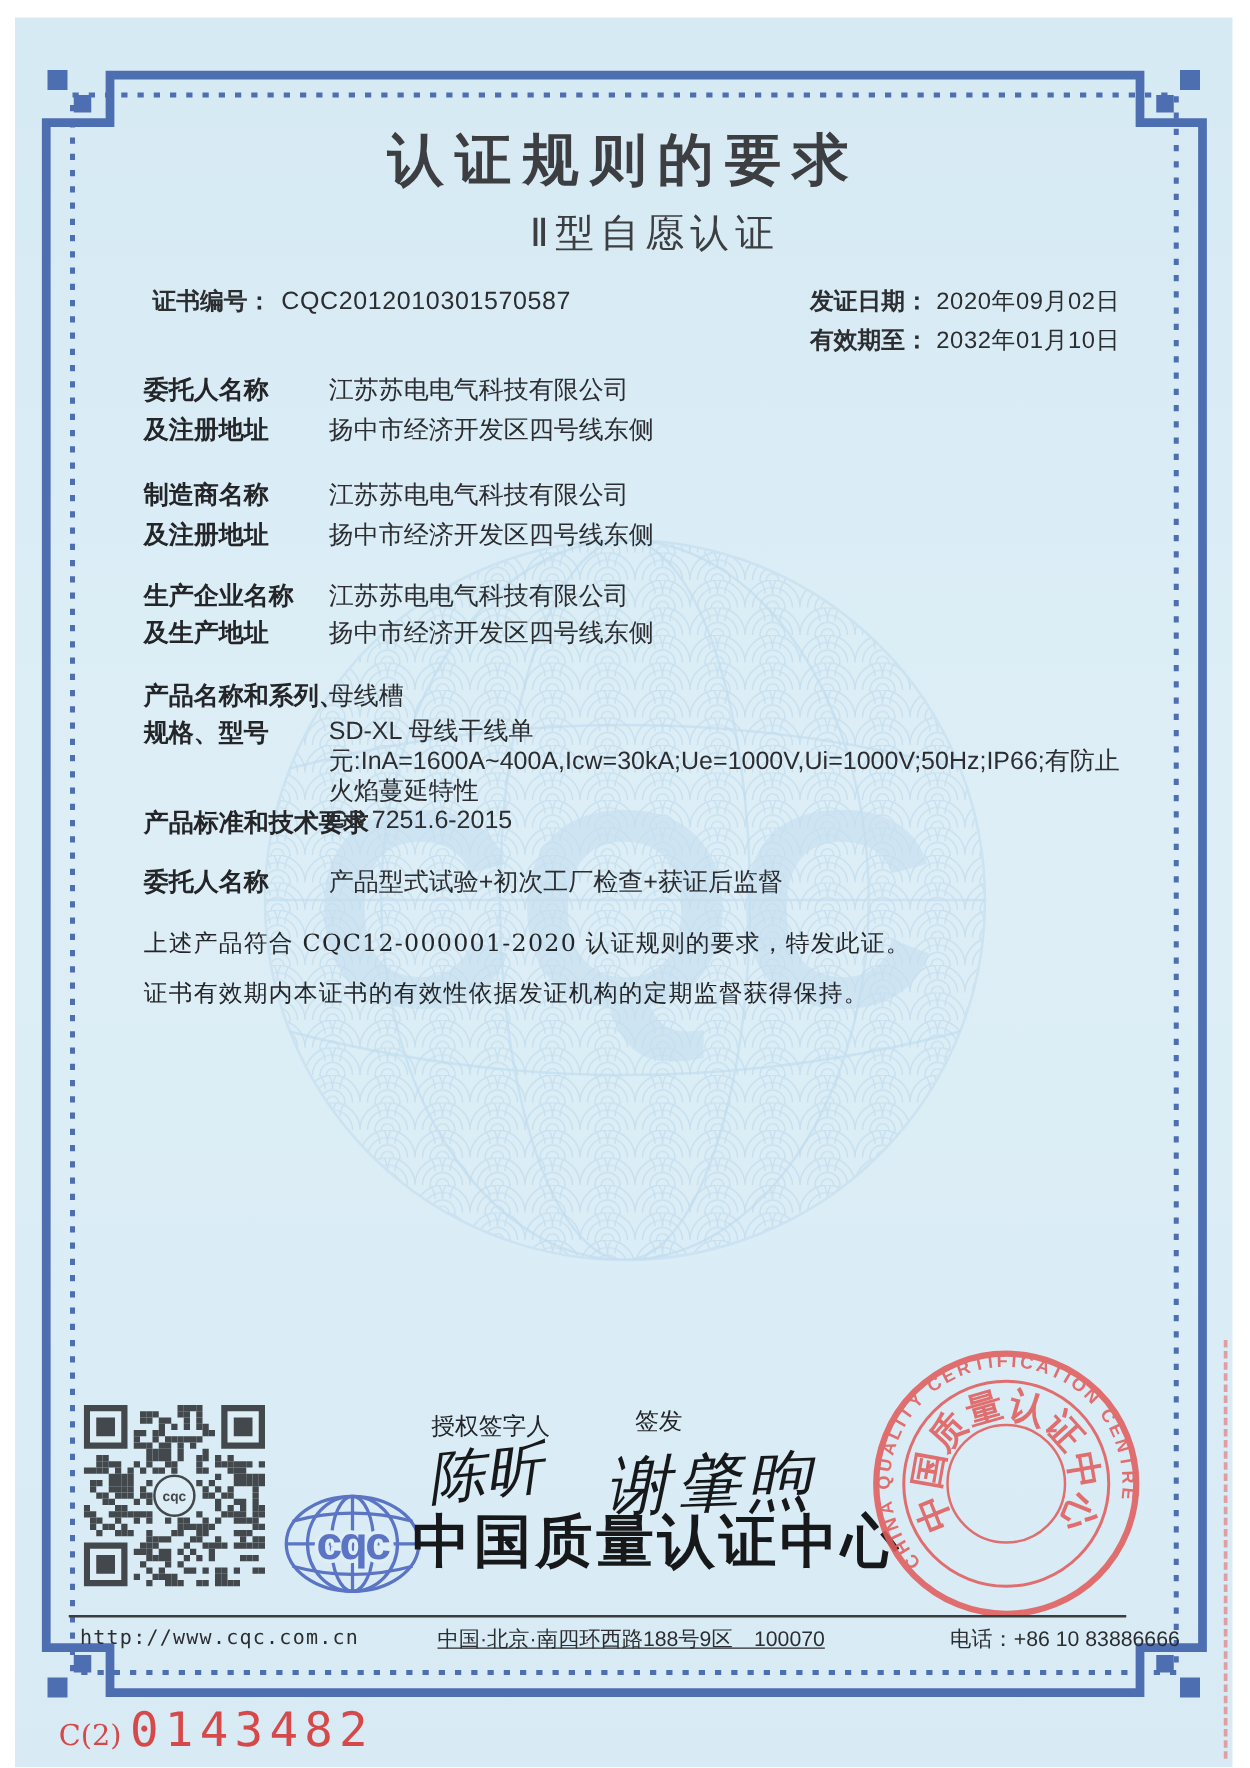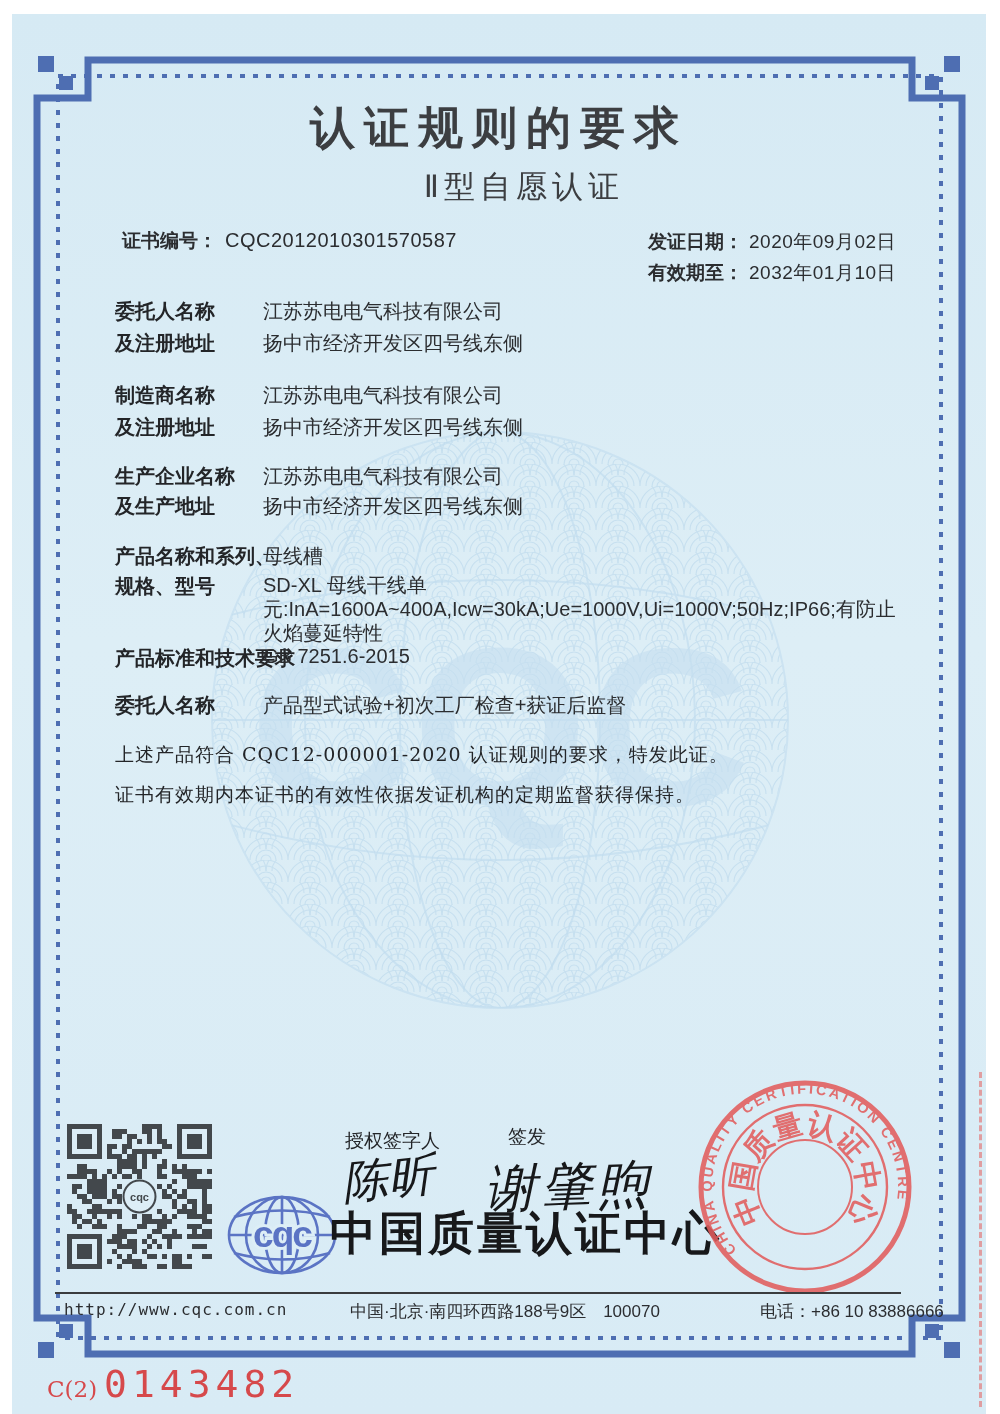--- a/index.html
+++ b/index.html
@@ -37,21 +37,21 @@
   .statement{position:absolute;left:103px;font-size:19px;color:#232528;letter-spacing:1px;}
   
   .verify-note{left:238px;top:1061px;font-size:17px;color:#2b2d30;}
   .sig-label{position:absolute;font-size:19px;color:#232528;}
   .sig-name{position:absolute;font-family:"DejaVu Serif","Liberation Serif",serif;
     font-style:italic;color:#17181a;}
   .org-name{left:318px;top:1189px;font-size:46px;font-weight:600;letter-spacing:3px;color:#17181a;}
   .footer-line{left:43px;top:1278px;width:846px;height:2px;background:#3a3c3e;}
   .footer-text{top:1286px;font-size:16px;color:#2b2d30;white-space:nowrap;}
   .footer-url{left:52px;font-family:"DejaVu Sans Mono","Liberation Mono",monospace;letter-spacing:1px;}
-  .footer-addr{left:338px;font-size:17px;}
+  .footer-addr{left:338px;font-size:17px;text-decoration:underline;}
   .footer-phone{left:748px;font-size:17px;}
   .serial-prefix{left:35px;top:1362px;font-family:"DejaVu Serif","Liberation Serif",serif;
     font-size:23px;color:#d6494b;}
   .serial-number{left:92px;top:1348px;font-family:"DejaVu Sans Mono","Liberation Mono",monospace;
     font-size:38px;color:#d6494b;letter-spacing:5px;}
   .edge-dashes{left:979px;top:1072px;height:335px;border-left:3px dashed #e28585;opacity:.75;}
   .watermark{left:188px;top:406px;opacity:.5;pointer-events:none;}
   .seal-wrap{left:683px;top:1063px;opacity:.88;}
 </style>
 </head>

